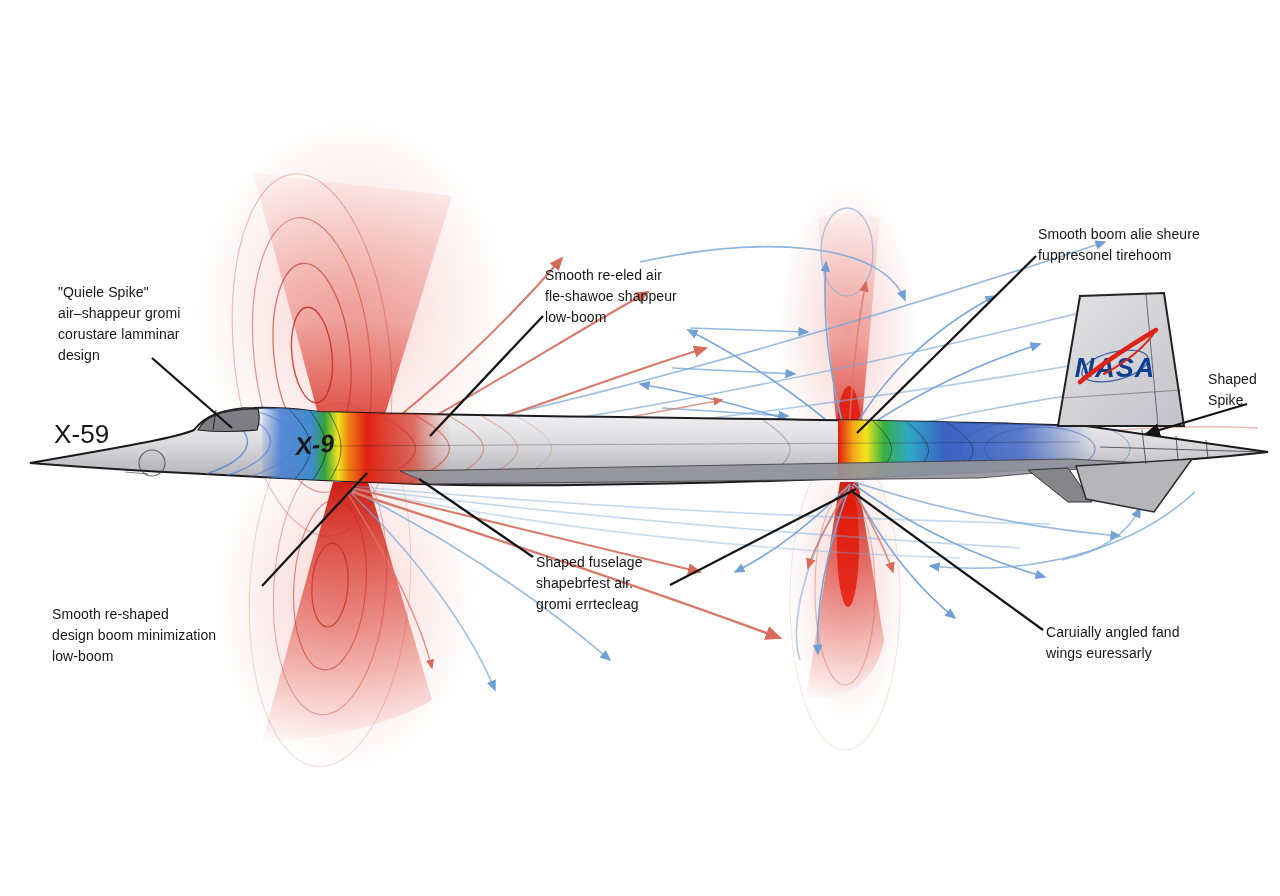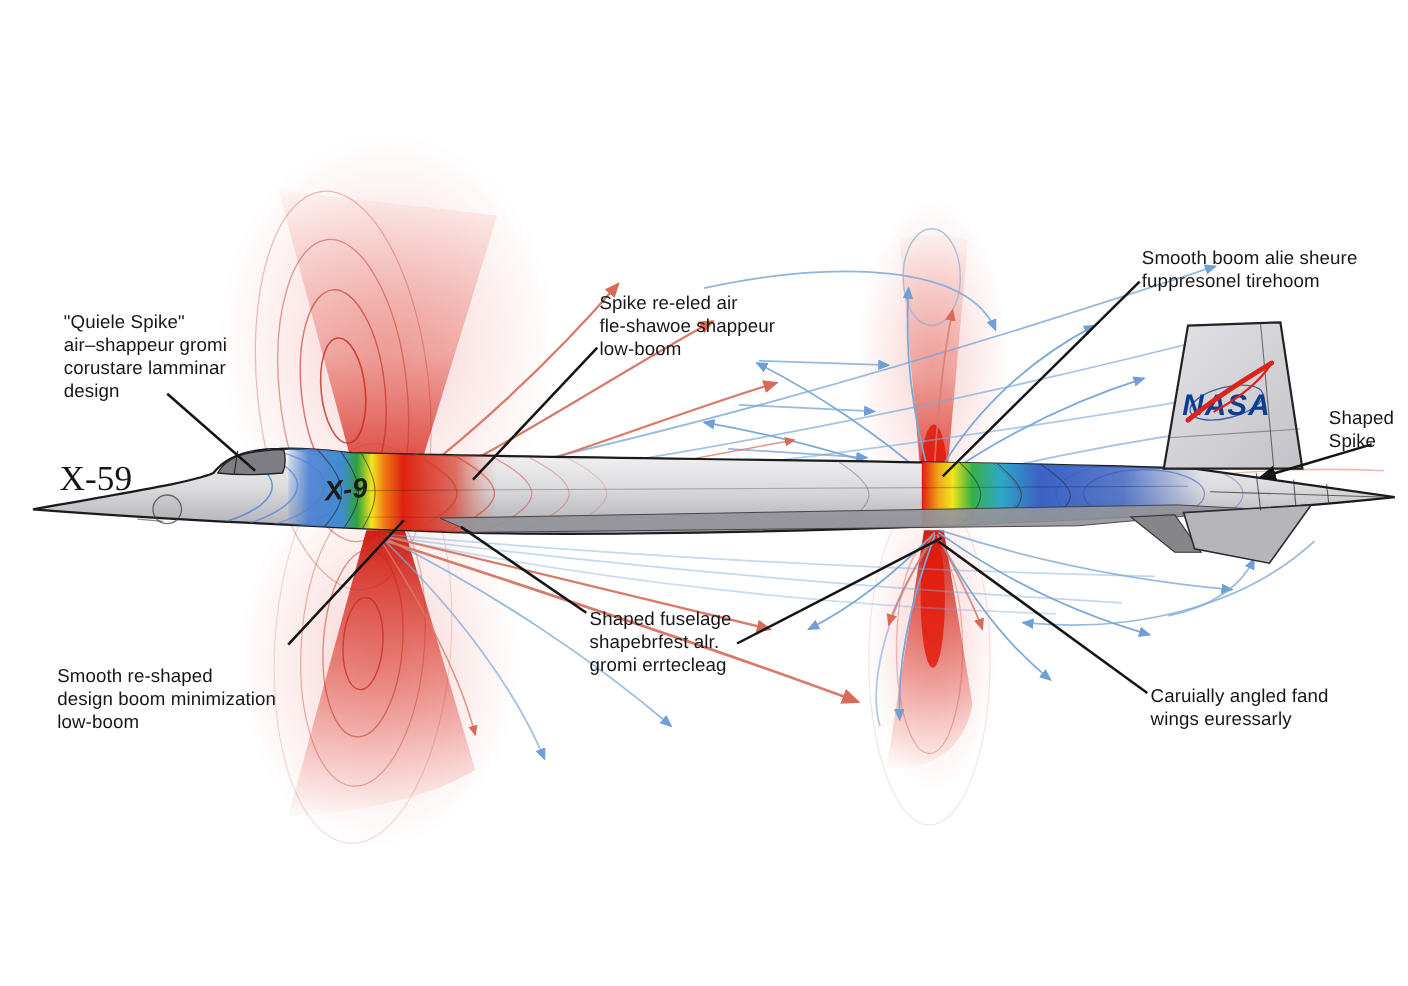--- a/index.html
+++ b/index.html
@@ -1,21 +1,21 @@
 <!DOCTYPE html>
 <html><head>
 <meta charset="utf-8">
 <style>
   html,body{margin:0;padding:0;background:#ffffff;}
   #canvas{position:relative;width:1280px;height:896px;background:#ffffff;overflow:hidden;
           font-family:"Liberation Sans",sans-serif;color:#161616;}
   #scene{position:absolute;left:0;top:0;}
-  .lbl{position:absolute;font-size:17px;line-height:21px;color:#161616;letter-spacing:.1px;white-space:nowrap;}
+  .lbl{position:absolute;font-size:14px;line-height:21px;color:#161616;letter-spacing:.1px;white-space:nowrap;}
   .lbl div{pointer-events:none;}
-  #lbl-model{font-size:32px;line-height:32px;font-family:Liberation Serif, serif;}
+  #lbl-model{font-size:26px;line-height:32px;}
   svg text{font-family:"Liberation Sans",sans-serif;}
 </style>
 </head>
 <body>
 
 <div id="canvas">
 
 <svg id="scene" width="1280" height="896" viewBox="0 0 1280 896">
   <defs>
     <linearGradient id="gradFuse" x1="0" y1="0" x2="0" y2="1">
@@ -255,21 +255,21 @@
   <div>air–shappeur gromi</div>
   <div>corustare lamminar</div>
   <div>design</div>
 </div>
 
 <div class="lbl" id="lbl-model" style="left:54px;top:418px;">
   <div>X-59</div>
 </div>
 
 <div class="lbl" style="left:545px;top:265px;">
-  <div>Spike re-eled air</div>
+  <div>Smooth re-eled air</div>
   <div>fle-shawoe shappeur</div>
   <div>low-boom</div>
 </div>
 
 <div class="lbl" style="left:1038px;top:224px;">
   <div>Smooth boom alie sheure</div>
   <div>fuppresonel tirehoom</div>
 </div>
 
 <div class="lbl" style="left:1208px;top:369px;">

